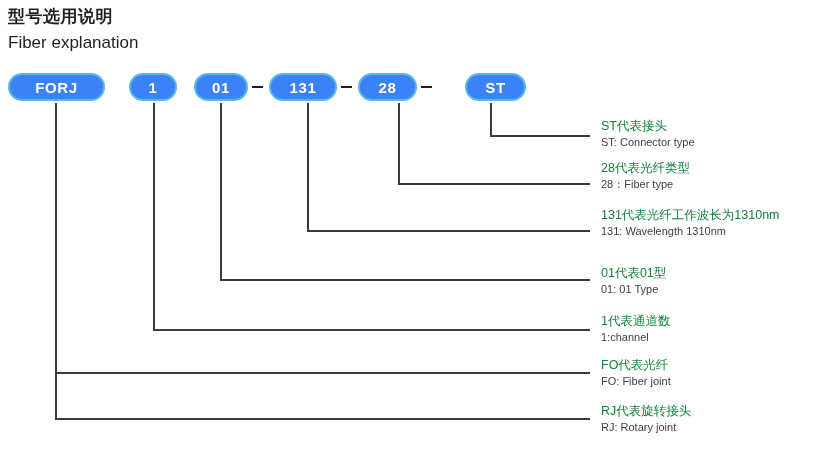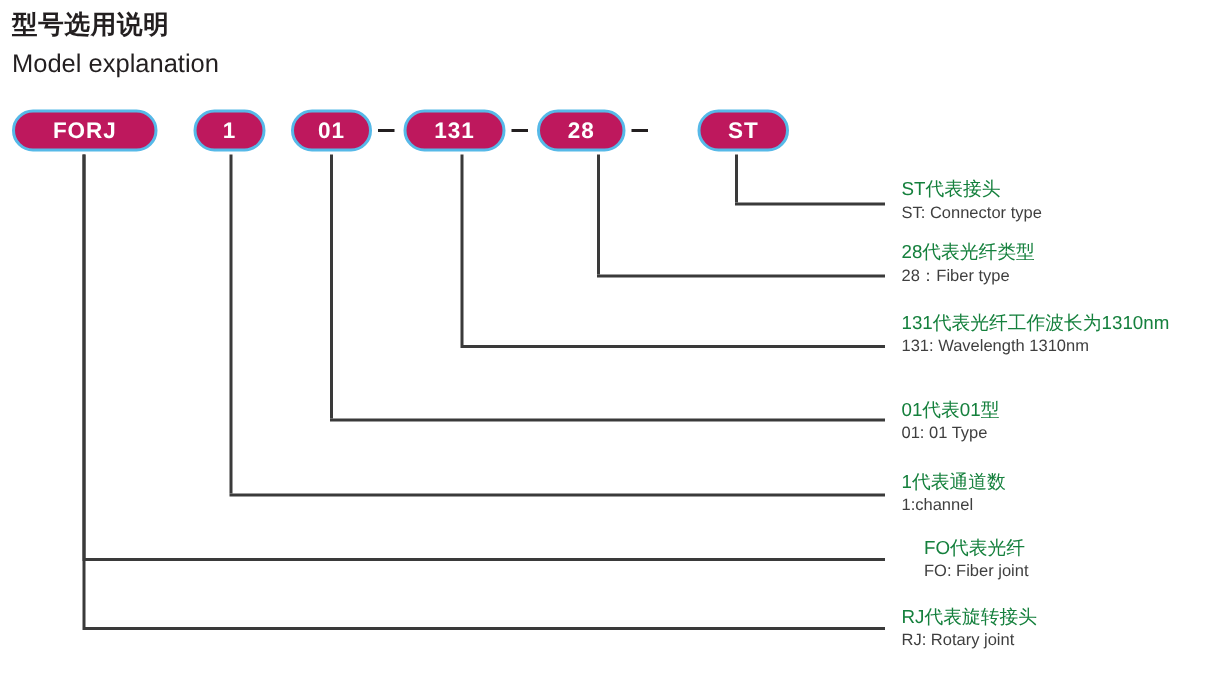--- a/index.html
+++ b/index.html
@@ -46,21 +46,21 @@
     position: absolute;
     left: 0;
     top: 73px;
     height: 30px;
   }
   .pill {
     position: absolute;
     top: 0;
     height: 28px;
     border-radius: 14px;
-    background: #be185d;
+    background: #3b82f6;
     border: 2px solid #56b9e8;
     box-sizing: border-box;
     color: #ffffff;
     font-size: 15px;
     font-weight: bold;
     letter-spacing: 0.6px;
     display: flex;
     align-items: center;
     justify-content: center;
     line-height: 1;
@@ -101,21 +101,21 @@
     line-height: 16px;
     color: #3f3f3f;
   }
 </style>
 </head>
 <body>
 
 <div id="page">
 
   <div class="title-cn">型号选用说明</div>
-  <div class="title-en">Model explanation</div>
+  <div class="title-en">Fiber explanation</div>
 
   <div class="code-row">
     <div class="pill" style="left: 8px; width: 97px;">FORJ</div>
     <div class="pill" style="left: 129px; width: 48px;">1</div>
     <div class="pill" style="left: 194px; width: 54px;">01</div>
     <div class="pill" style="left: 269px; width: 68px;">131</div>
     <div class="pill" style="left: 358px; width: 59px;">28</div>
     <div class="pill" style="left: 465px; width: 61px;">ST</div>
 
     <div class="dash" style="left: 252px;"></div>
@@ -153,21 +153,21 @@
     <div class="en">131: Wavelength 1310nm</div>
   </div>
   <div class="callout" style="top: 265px;">
     <div class="cn">01代表01型</div>
     <div class="en">01: 01 Type</div>
   </div>
   <div class="callout" style="top: 313px;">
     <div class="cn">1代表通道数</div>
     <div class="en">1:channel</div>
   </div>
-  <div class="callout" style="top: 357px; margin-left: 15px;">
+  <div class="callout" style="top: 357px;">
     <div class="cn">FO代表光纤</div>
     <div class="en">FO: Fiber joint</div>
   </div>
   <div class="callout" style="top: 403px;">
     <div class="cn">RJ代表旋转接头</div>
     <div class="en">RJ: Rotary joint</div>
   </div>
 
 </div>
 

